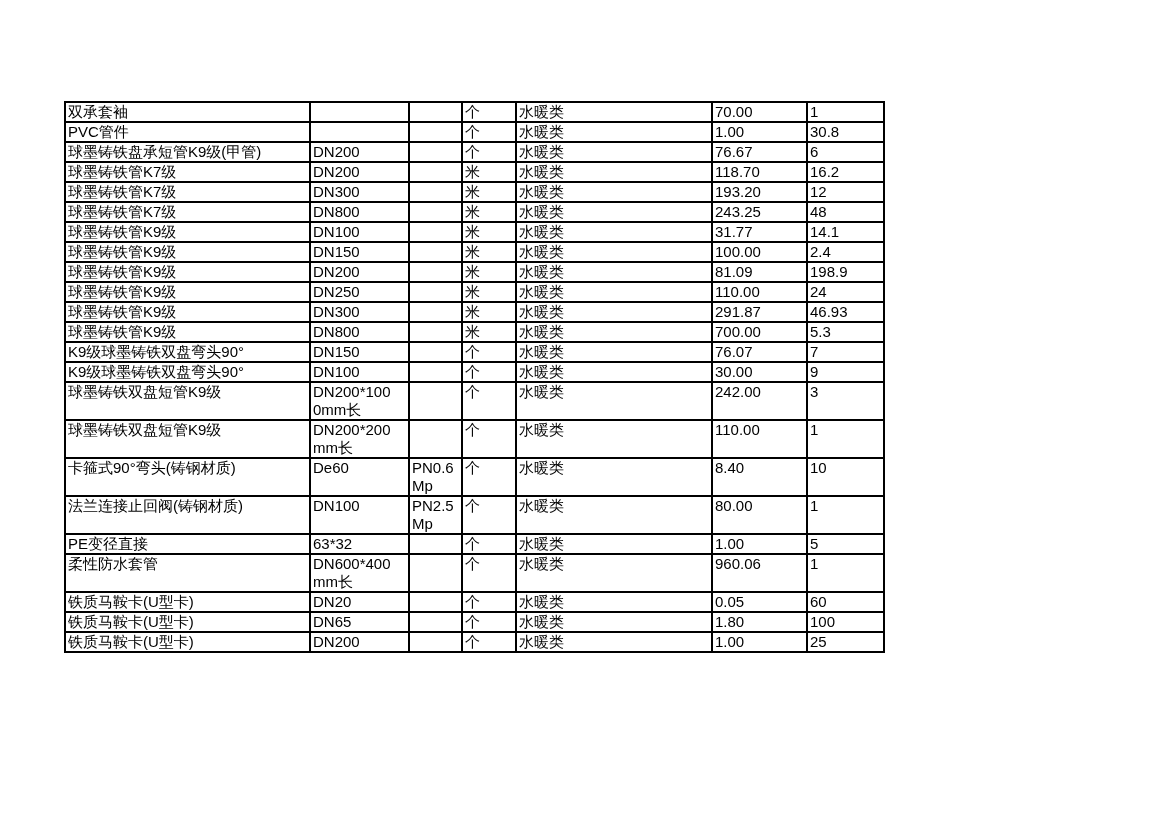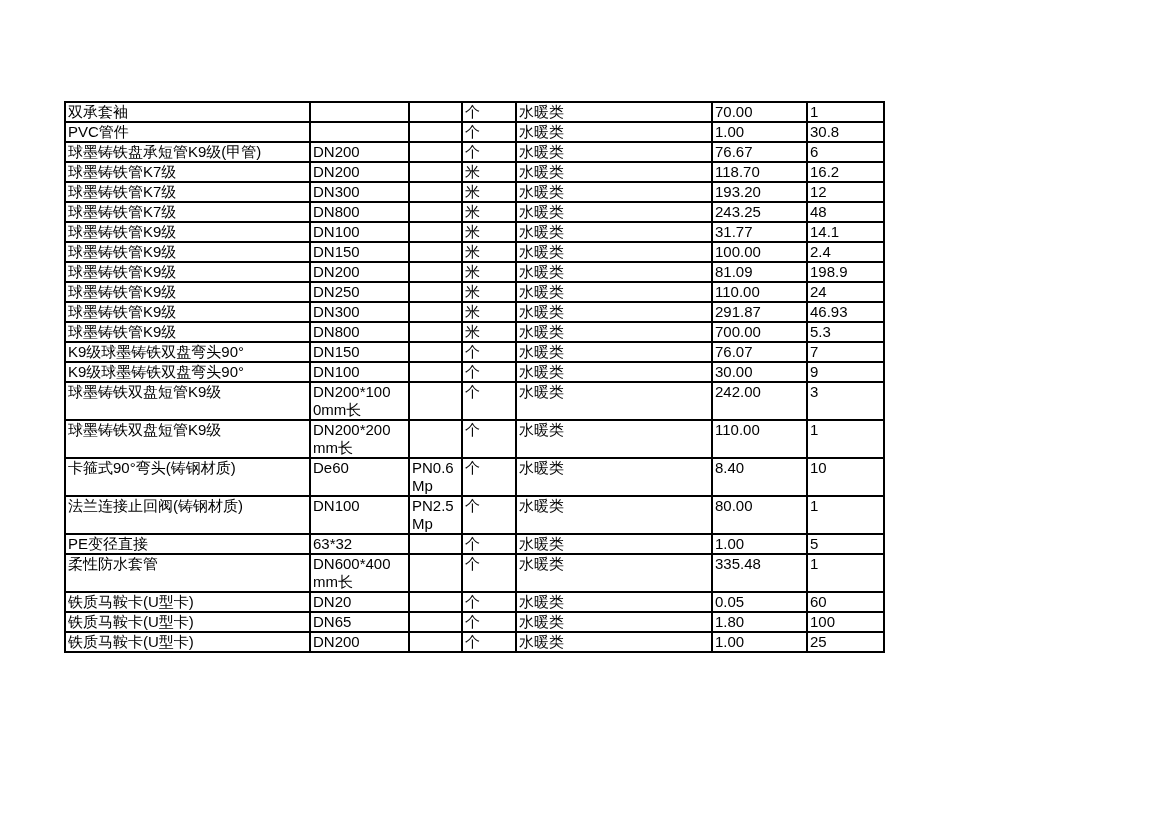--- a/index.html
+++ b/index.html
@@ -236,21 +236,21 @@
           <td class="col-price align-right">1.00</td>
           <td class="col-qty align-right">5</td>
         </tr>
         <tr>
           <td class="col-name align-left">柔性防水套管</td>
           <td class="col-spec align-left">DN600*400
 mm长</td>
           <td class="col-pressure align-left"></td>
           <td class="col-unit align-left">个</td>
           <td class="col-category align-left">水暖类</td>
-          <td class="col-price align-right">335.48</td>
+          <td class="col-price align-right">960.06</td>
           <td class="col-qty align-right">1</td>
         </tr>
         <tr>
           <td class="col-name align-left">铁质马鞍卡(U型卡)</td>
           <td class="col-spec align-left">DN20</td>
           <td class="col-pressure align-left"></td>
           <td class="col-unit align-left">个</td>
           <td class="col-category align-left">水暖类</td>
           <td class="col-price align-right">0.05</td>
           <td class="col-qty align-right">60</td>

